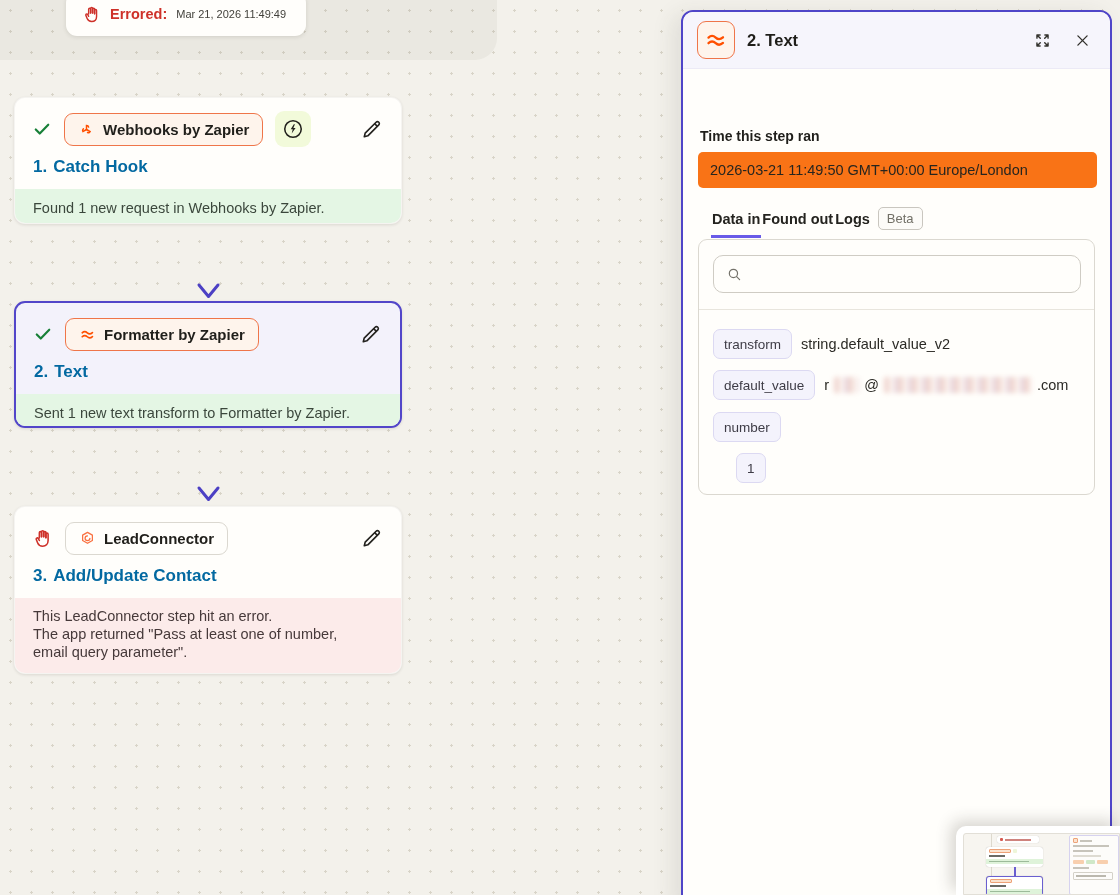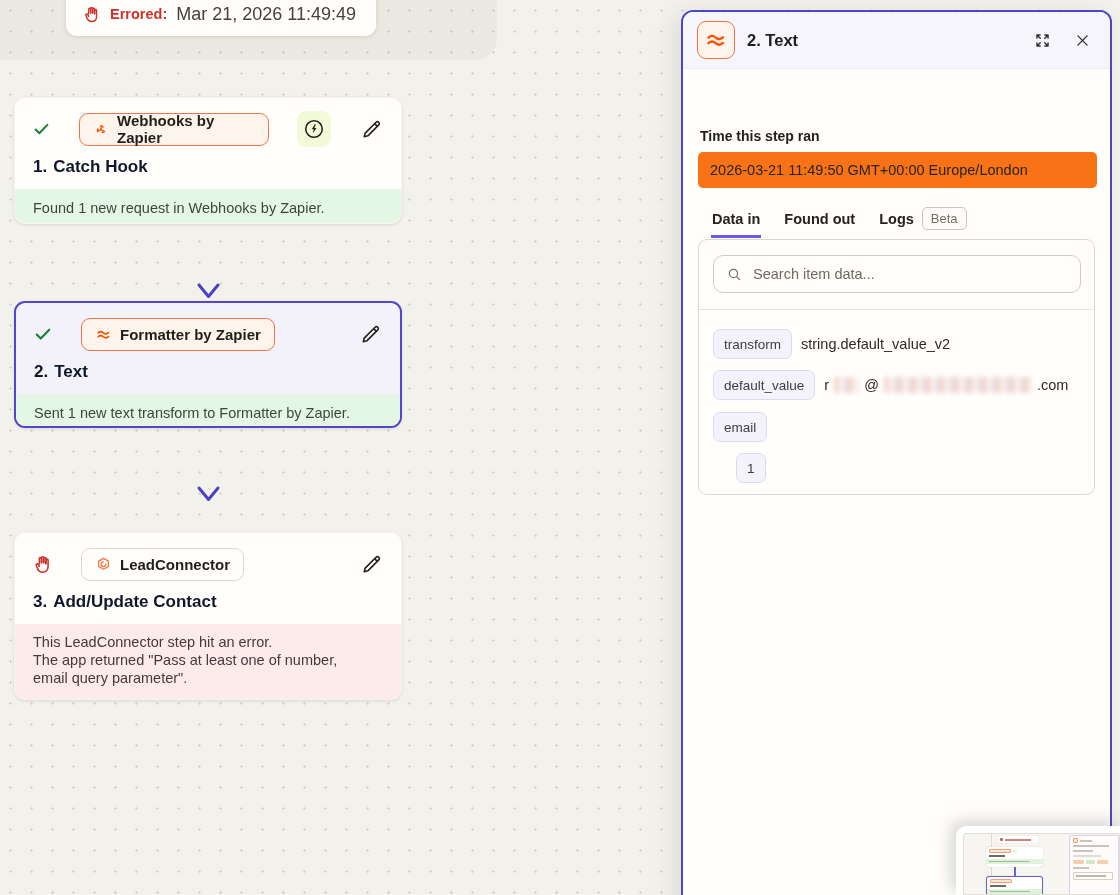--- a/index.html
+++ b/index.html
@@ -16,39 +16,39 @@
   
   .top-shade { position:absolute; left:0; top:0; width:497px; height:60px;
     background:rgba(40,36,14,.045); border-radius:0 0 22px 0; }
 
   
   .err-banner { position:absolute; left:66px; top:-8px; height:44px;
     display:flex; align-items:center; gap:9px; padding:0 20px 0 16px;
     background:#fffefb; border-radius:11px; box-shadow:0 1px 4px rgba(60,55,40,.14);
     z-index:5; }
   .err-banner .lbl { color:#ce3129; font-weight:700; font-size:14.5px;text-align:right; }
-  .err-banner .ts  { color:#43423c; font-weight:500; font-size:18px; }
+  .err-banner .ts  { color:#43423c; font-weight:500; font-size:11px; }
 
   
   .step-card { position:absolute; left:14px; width:388px; border-radius:11px;
     background:#fffefb; box-shadow:0 1px 3px rgba(50,45,35,.12);
     display:flex; flex-direction:column; overflow:hidden;
     border:1px solid rgba(0,0,0,.04); }
   .step-card.selected { border:2.5px solid #5246c9; background:#f3f2fb; }
   .step-main { padding:13px 17px 12px 17px; flex:1; }
-  .step-row { display:flex; align-items:center; gap:28px; height:36px; }
+  .step-row { display:flex; align-items:center; gap:12px; height:36px; }
   .app-pill { display:inline-flex; align-items:center; gap:8px; height:33px;
     padding:0 13px; border:1.5px solid #ef7549; background:#fef4ec;
     border-radius:9px; font-weight:700; font-size:15px; color:#201f1b; }
   .app-pill.gray { border:1px solid #dbd8d0; background:#fffefb; }
   .bolt-badge { width:36px; height:36px; border-radius:9px; background:#f2fada;
     display:flex; align-items:center; justify-content:center; }
   .pencil-btn { margin-left:auto; width:26px; height:26px; display:flex;
     align-items:center; justify-content:center; background:none; border:none; cursor:pointer; }
-  .step-title { margin:10px 0 0 1px; font-size:17px; color:#0f172a; }
+  .step-title { margin:10px 0 0 1px; font-size:17px; color:#0369a1; }
   .step-title .num { font-weight:700; margin-right:6px; }
   .step-title .nm  { font-weight:600; }
   .step-strip { font-size:14.5px; line-height:18px; padding:10px 18px; }
   .step-strip.ok  { background:#e4f6e4; color:#3b473c; }
   .step-strip.err { background:#fcebea; color:#46393a; padding:9px 18px 12px 18px; }
 
   .arrow { position:absolute; left:195px; width:27px; height:74px; }
 
   
   .panel { position:absolute; left:681px; top:10px; width:431px; height:900px;
@@ -70,21 +70,21 @@
   .crumb.active { border-bottom-color:#695be8; }
   .crumb-sep { display:flex; align-items:center; }
 
   .panel-body { position:absolute; top:95px; left:0; right:0; bottom:0; background:#fffefb; }
   .time-label { position:absolute; left:17px; top:21px; font-size:14px; font-weight:700; color:#201f1b; }
   .time-box { position:absolute; left:15px; top:45px; width:399px; height:36px;
     background:#f97316; border-radius:5px; display:flex; align-items:center;
     padding-left:12px; font-size:14.5px; color:#26251f; }
 
   .tabs { position:absolute; left:28px; top:95px; height:36px; display:flex;
-    align-items:stretch; gap:22px; }
+    align-items:stretch; }
   .tab { display:flex; align-items:center; gap:8px; font-size:14.5px; font-weight:700;
     color:#24231f; border-bottom:3px solid transparent; padding:0 1px; cursor:pointer; }
   .tab.active { border-bottom-color:#695be8; }
   .beta-badge { font-size:13px; font-weight:500; color:#716f66; border:1px solid #c9c6bf;
     border-radius:5px; padding:3px 8px; background:#fcfbf8; }
 
   .data-card { position:absolute; left:15px; top:132px; width:397px; height:256px;
     border:1px solid #dbd8d0; border-radius:9px; background:#fffefb; }
   .search-wrap { position:absolute; left:14px; top:15px; width:368px; height:38px;
     border:1px solid #cfccc4; border-radius:10px; display:flex; align-items:center;
@@ -235,21 +235,21 @@
   <defs>
       <linearGradient id="ag2" x1="0" y1="0" x2="0" y2="1">
         <stop offset="0" stop-color="#8d83e2"></stop>
         <stop offset="1" stop-color="#4c40c4"></stop>
       </linearGradient>
     </defs>
   <line x1="13.5" y1="0" x2="13.5" y2="61" stroke="url(#ag2)" stroke-width="3"></line>
   <path d="M4 58 13.5 69.5 23 58" fill="none" stroke="#4c40c4" stroke-width="3" stroke-linecap="round" stroke-linejoin="round"></path>
 </svg>
 
-<div class="step-card" style="top:532px; height:168px;justify-content:flex-end;">
+<div class="step-card" style="top:506px; height:168px;justify-content:flex-end;">
   <div class="step-main">
     <div class="step-row">
       <svg width="21" height="21" viewBox="0 0 24 24" fill="none" stroke="#ce3129" stroke-width="1.8" stroke-linecap="round" stroke-linejoin="round">
         <path d="M8.4 11.5V5.4a1.25 1.25 0 1 1 2.5 0V10"></path>
         <path d="M10.9 10V4.3a1.25 1.25 0 1 1 2.5 0V10"></path>
         <path d="M13.4 10V5.3a1.25 1.25 0 1 1 2.5 0V11"></path>
         <path d="M15.9 11V7a1.25 1.25 0 1 1 2.5 0v7.4c0 3.9-2.6 6.4-6.2 6.4-2.9 0-4.7-1.3-5.7-3.7l-1.6-4c-.3-.8.1-1.5.8-1.7.6-.2 1.3.1 1.6.7l1.1 2.2"></path>
       </svg>
       <span class="app-pill gray">
         <svg width="17" height="17" viewBox="0 0 24 24" fill="none" stroke="#f97141" stroke-width="1.8" stroke-linejoin="round">
@@ -315,42 +315,41 @@
         <span class="beta-badge">Beta</span>
       </span>
     </div>
 
     <div class="data-card">
       <div class="search-wrap">
         <svg width="17" height="17" viewBox="0 0 24 24" fill="none" stroke="#74726a" stroke-width="1.7" stroke-linecap="round">
             <circle cx="10.5" cy="10.5" r="5.8"></circle>
             <path d="M15 15l4.2 4.2"></path>
           </svg>
-        <input type="text" placeholder="Search item data..." style="">
       </div>
       <div class="card-divider"></div>
 
       <div class="kv-row" style="top:89px;">
         <span class="chip">transform</span>
         <span class="kv-val">string.default_value_v2</span>
       </div>
 
       <div class="kv-row" style="top:130px;">
         <span class="chip">default_value</span>
         <span class="kv-val">
           <span>r</span>
           <span class="redact" style="width:25px;"></span>
           <span>@</span>
           <span class="redact" style="width:148px;"></span>
           <span>.com</span>
         </span>
       </div>
 
       <div class="kv-row" style="top:172px;">
-        <span class="chip">email</span>
+        <span class="chip">number</span>
       </div>
 
       <div class="kv-row" style="top:213px; left:37px;">
         <span class="chip">1</span>
       </div>
     </div>
   </div>
 </div>
 
 <div class="minimap">

